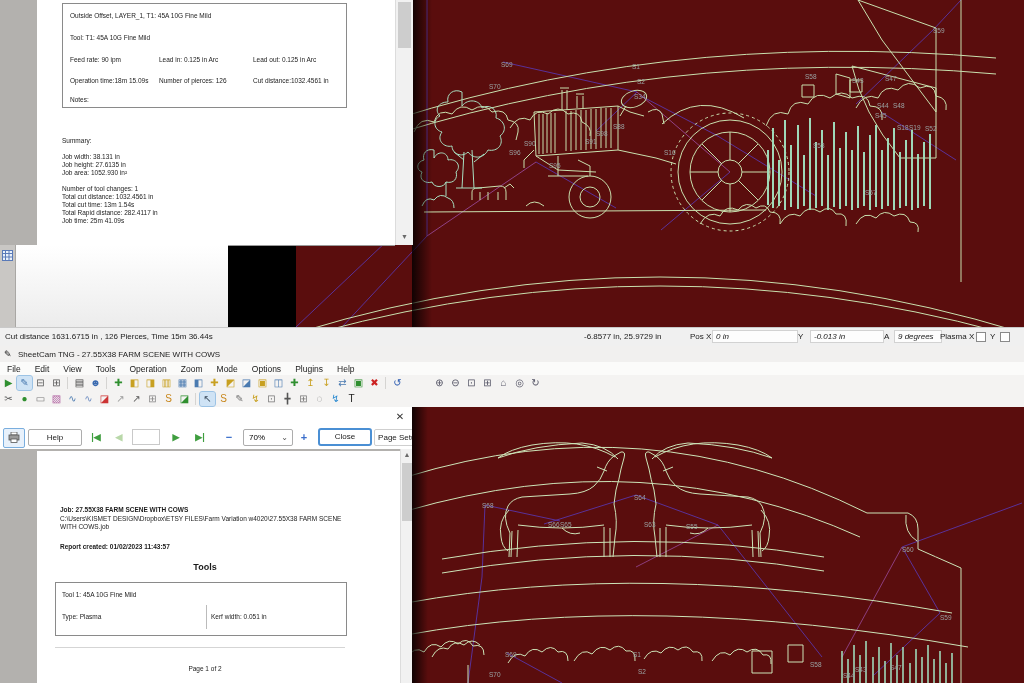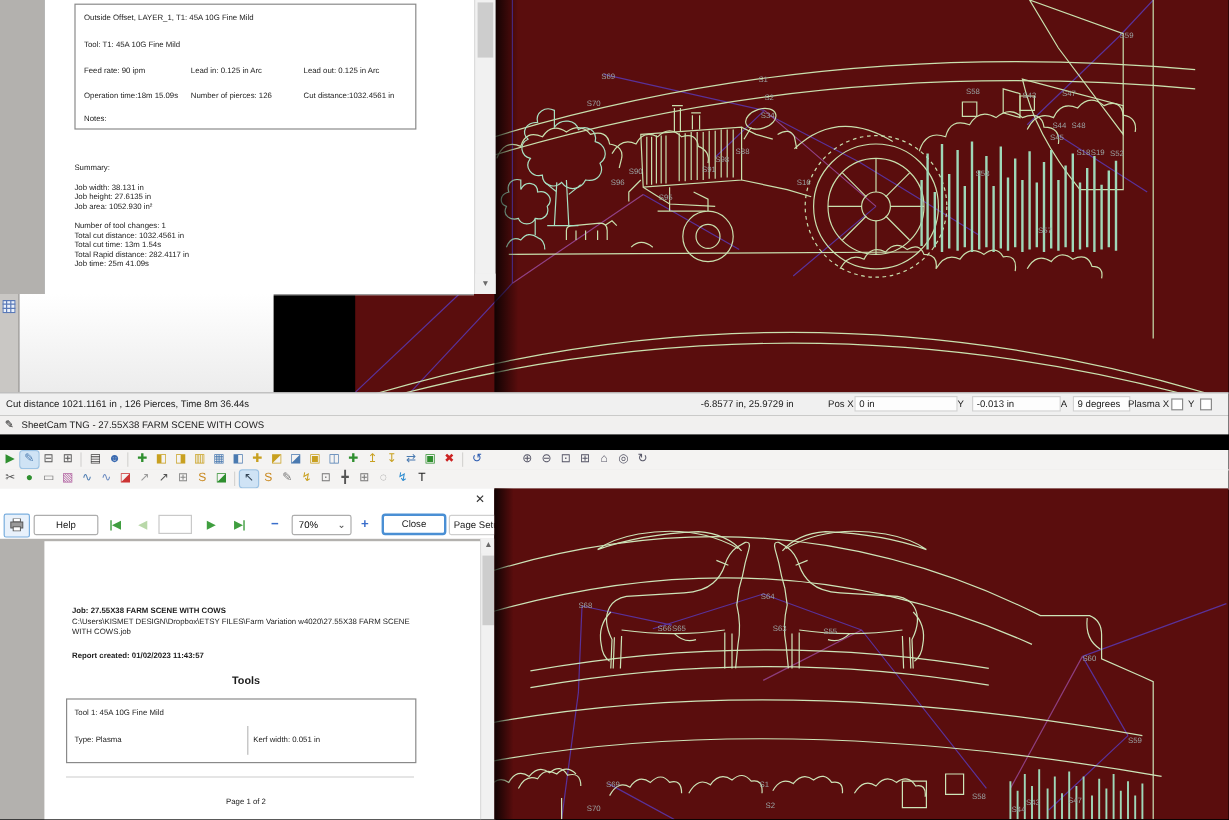--- a/index.html
+++ b/index.html
@@ -15,21 +15,21 @@
   .pv-gray{background:#b3b1ae;}
   .page{background:#fff;}
   .rpt{color:#1b1b1b;font-size:6.5px;line-height:8px;}
   .rpt-b{font-weight:bold;}
   .tool-box{border:1px solid #8a8a8a;background:#fff;}
   .sb-track{background:#f1f1f1;border-left:1px solid #dcdcdc;}
   .sb-btn{background:#f1f1f1;color:#6a6a6a;font-size:7px;text-align:center;}
   .sb-thumb{background:#cdcdcd;}
   
   .statusbar{background:#f0f0f0;border-top:1px solid #c9c9c9;font-size:8px;color:#1a1a1a;}
-  .sfield{background:#fdfdfd;border:1px solid #d2d2d2;font-size:8px;color:#1a1a1a;padding:0 3px;line-height:11px;}
+  .sfield{background:#fdfdfd;border:1px solid #d2d2d2;font-size:8px;color:#1a1a1a;padding:0 3px;line-height:11px;font-style:italic;}
   .cb{width:8px;height:8px;background:#fff;border:1px solid #8a8a8a;display:inline-block;}
   
   .titlebar{background:#f1f0ef;font-size:8px;color:#222;}
   .menubar{background:#fbfbfa;font-size:8.5px;color:#222;border-bottom:1px solid #e8e7e5;}
   .menubar span{display:inline-block;padding:2px 7px 1px 7px;cursor:default;}
   .toolbar{background:#f4f3f2;border-bottom:1px solid #e2e1df;}
   .ticon{display:inline-block;width:15px;height:14px;font-size:10px;line-height:14px;
     text-align:center;vertical-align:top;margin:1px 0 0 1px;border-radius:2px;}
   .ticon.tgl{background:#cfe3f5;outline:1px solid #9cc3e5;}
   .tsep{display:inline-block;width:1px;height:12px;background:#d5d4d2;margin:2px 3px 0 3px;vertical-align:top;}
@@ -172,38 +172,39 @@
 
   <div class="abs" style="left:0;top:245px;width:15px;height:82px;background:#c9c7c4;">
     <svg class="abs" style="left:2px;top:5px;" width="11" height="11" viewBox="0 0 11 11">
       <rect x="0.5" y="0.5" width="10" height="10" fill="#eaf1fa" stroke="#5a7ab8"></rect>
       <path d="M0 3.5 H11 M0 7 H11 M3.5 0 V11 M7 0 V11" stroke="#5a7ab8" stroke-width="1" fill="none"></path>
     </svg>
   </div>
   <div class="abs" style="left:15px;top:245px;width:212px;height:82px;background:linear-gradient(#ffffff,#ececec);border-left:1px solid #a9a7a4;"></div>
 
   <div class="abs statusbar" style="left:0;top:327px;width:1024px;height:18px;">
-    <div class="abs" style="left:5px;top:4px;">Cut distance 1021.1161 in , 126 Pierces, Time 8m 36.44s</div>
+    <div class="abs" style="left:5px;top:4px;">Cut distance 1631.6715 in , 126 Pierces, Time 15m 36.44s</div>
     <div class="abs" style="left:584px;top:4px;">-6.8577 in, 25.9729 in</div>
     <div class="abs" style="left:690px;top:4px;">Pos X</div>
     <div class="abs sfield" style="left:712px;top:2px;width:78px;height:11px;">0 in</div>
     <div class="abs" style="left:798px;top:4px;">Y</div>
     <div class="abs sfield" style="left:810px;top:2px;width:66px;height:11px;">-0.013 in</div>
     <div class="abs" style="left:884px;top:4px;">A</div>
     <div class="abs sfield" style="left:894px;top:2px;width:40px;height:11px;">9 degrees</div>
     <div class="abs" style="left:940px;top:4px;">Plasma X</div>
     <span class="cb abs" style="left:976px;top:4px;"></span>
     <div class="abs" style="left:990px;top:4px;">Y</div>
     <span class="cb abs" style="left:1000px;top:4px;"></span>
   </div>
 
   <div class="abs titlebar" style="left:0;top:346px;width:1024px;height:16px;">
     <span class="abs" style="left:4px;top:3px;font-size:9px;color:#111;">✎</span>
     <span class="abs" style="left:18px;top:4px;">SheetCam TNG - 27.55X38 FARM SCENE WITH COWS</span>
   </div>
+  <div class="abs menubar" style="left:0;top:362px;width:1024px;height:13px;" id="menubar"><span>File</span><span>Edit</span><span>View</span><span>Tools</span><span>Operation</span><span>Zoom</span><span>Mode</span><span>Options</span><span>Plugins</span><span>Help</span></div>
   <div class="abs toolbar" style="left:0;top:375px;width:1024px;height:16px;" id="toolbar1"><span class="ticon" style="color: rgb(47, 143, 47);">▶</span><span class="ticon tgl" style="color: rgb(74, 122, 176);">✎</span><span class="ticon" style="color: rgb(85, 85, 85);">⊟</span><span class="ticon" style="color: rgb(85, 85, 85);">⊞</span><span class="tsep"></span><span class="ticon" style="color: rgb(68, 68, 68);">▤</span><span class="ticon" style="color: rgb(58, 106, 176);">☻</span><span class="tsep"></span><span class="ticon" style="color: rgb(47, 143, 47);">✚</span><span class="ticon" style="color: rgb(200, 160, 32);">◧</span><span class="ticon" style="color: rgb(200, 160, 32);">◨</span><span class="ticon" style="color: rgb(200, 160, 32);">▥</span><span class="ticon" style="color: rgb(74, 122, 176);">▦</span><span class="ticon" style="color: rgb(74, 122, 176);">◧</span><span class="ticon" style="color: rgb(200, 160, 32);">✚</span><span class="ticon" style="color: rgb(200, 160, 32);">◩</span><span class="ticon" style="color: rgb(74, 122, 176);">◪</span><span class="ticon" style="color: rgb(200, 160, 32);">▣</span><span class="ticon" style="color: rgb(74, 122, 176);">◫</span><span class="ticon" style="color: rgb(47, 143, 47);">✚</span><span class="ticon" style="color: rgb(200, 160, 32);">↥</span><span class="ticon" style="color: rgb(200, 160, 32);">↧</span><span class="ticon" style="color: rgb(74, 122, 176);">⇄</span><span class="ticon" style="color: rgb(47, 143, 47);">▣</span><span class="ticon" style="color: rgb(204, 34, 34);">✖</span><span class="tsep"></span><span class="ticon" style="color: rgb(42, 90, 176);">↺</span><span class="tgap"></span><span class="ticon" style="color: rgb(85, 85, 102);">⊕</span><span class="ticon" style="color: rgb(85, 85, 102);">⊖</span><span class="ticon" style="color: rgb(85, 85, 102);">⊡</span><span class="ticon" style="color: rgb(85, 85, 102);">⊞</span><span class="ticon" style="color: rgb(85, 85, 102);">⌂</span><span class="ticon" style="color: rgb(85, 85, 102);">◎</span><span class="ticon" style="color: rgb(85, 85, 102);">↻</span></div>
   <div class="abs toolbar" style="left:0;top:391px;width:1024px;height:16px;" id="toolbar2"><span class="ticon" style="color: rgb(85, 85, 85);">✂</span><span class="ticon" style="color: rgb(47, 143, 47);">●</span><span class="ticon" style="color: rgb(119, 119, 119);">▭</span><span class="ticon" style="color: rgb(176, 96, 160);">▧</span><span class="ticon" style="color: rgb(74, 122, 176);">∿</span><span class="ticon" style="color: rgb(106, 138, 192);">∿</span><span class="ticon" style="color: rgb(204, 51, 51);">◪</span><span class="ticon" style="color: rgb(153, 153, 153);">↗</span><span class="ticon" style="color: rgb(85, 85, 85);">↗</span><span class="ticon" style="color: rgb(136, 136, 136);">⊞</span><span class="ticon" style="color: rgb(200, 134, 26);">S</span><span class="ticon" style="color: rgb(47, 143, 47);">◪</span><span class="tsep"></span><span class="ticon tgl" style="color: rgb(51, 68, 85);">↖</span><span class="ticon" style="color: rgb(200, 134, 26);">S</span><span class="ticon" style="color: rgb(119, 119, 119);">✎</span><span class="ticon" style="color: rgb(200, 160, 32);">↯</span><span class="ticon" style="color: rgb(119, 119, 119);">⊡</span><span class="ticon" style="color: rgb(85, 85, 85);">╋</span><span class="ticon" style="color: rgb(119, 119, 119);">⊞</span><span class="ticon" style="color: rgb(119, 119, 119);">◌</span><span class="ticon" style="color: rgb(42, 138, 208);">↯</span><span class="ticon" style="color: rgb(34, 34, 34);">T</span></div>
 
   <div class="abs pvwin" style="left:0;top:407px;width:412px;height:276px;">
     <div class="abs xclose" style="left:393px;top:4px;width:14px;height:12px;">✕</div>
 
     <div class="abs" style="left:0;top:20px;width:412px;height:22px;">
       <div class="abs btn" style="left:3px;top:1px;width:20px;height:18px;border-color:#7aaede;background:#e8f1fb;">
         <svg style="margin:3px auto 0;" width="12" height="11" viewBox="0 0 12 11">
           <rect x="3" y="0" width="6" height="3" fill="#fff" stroke="#555" stroke-width="0.8"></rect>

